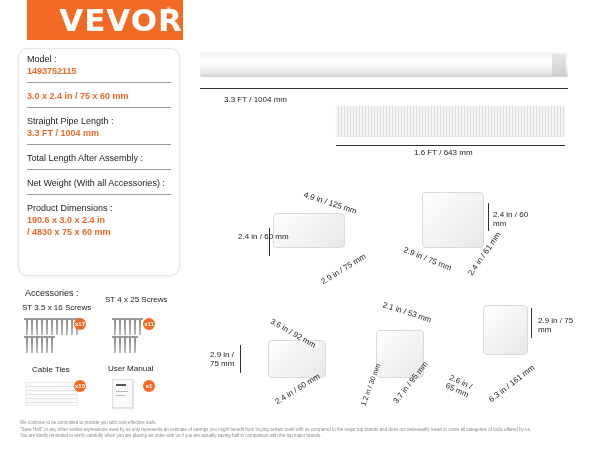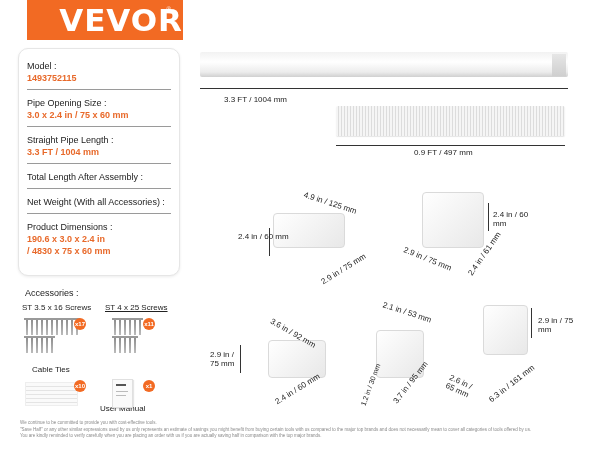--- a/index.html
+++ b/index.html
@@ -10,21 +10,21 @@
     position: absolute; left: 27px; top: 0; width: 156px; height: 40px;
     background: #f26a23; display: flex; align-items: center; justify-content: flex-end;
   }
   .logo-text { color: #fff; font-weight: 900; font-size: 31px; letter-spacing: 1px; font-family: "DejaVu Sans", sans-serif; }
   .logo-reg { position: absolute; right: 12px; top: 6px; color: #fff; font-size: 6px; }
 
   .spec-card {
     position: absolute; left: 18px; top: 48px; width: 162px; height: 228px;
     border: 1px solid #e6e6e6; border-radius: 10px; background: #fff;
     box-shadow: 0 1px 3px rgba(0,0,0,0.08);
-    padding: 8px 8px 0 8px;
+    padding: 1px 8px 0 8px;
   }
   .spec-row { padding: 3px 0 5px 0; border-bottom: 1px solid #9a9a9a; margin-bottom: 4px; }
   .spec-row:last-child { border-bottom: none; }
   .spec-label { font-size: 9px; color: #222; line-height: 12px; }
   .spec-value { font-size: 9px; color: #e8692a; font-weight: bold; line-height: 12px; }
 
   .acc-title { position: absolute; left: 25px; top: 288px; font-size: 9px; color: #222; }
   .acc-label { position: absolute; font-size: 8px; color: #222; }
   .badge {
     position: absolute; width: 12px; height: 12px; border-radius: 50%;
@@ -62,21 +62,20 @@
   <span class="logo-text">VEVOR</span>
   <span class="logo-reg">®</span>
 </div>
 
 <div class="spec-card">
   <div class="spec-row">
     <div class="spec-label">Model :</div>
     <div class="spec-value">1493752115</div>
   </div>
   <div class="spec-row">
-    <div class="spec-label">Pipe Opening Size :</div>
     <div class="spec-value">3.0 x 2.4 in / 75 x 60 mm</div>
   </div>
   <div class="spec-row">
     <div class="spec-label">Straight Pipe Length :</div>
     <div class="spec-value">3.3 FT / 1004 mm</div>
   </div>
   <div class="spec-row">
     <div class="spec-label">Total Length After Assembly :</div>
   </div>
   <div class="spec-row">
@@ -106,56 +105,56 @@
     <div class="screw"></div>
     <div class="screw"></div>
     <div class="screw"></div>
     <div class="screw"></div>
     <div class="screw"></div>
     <div class="screw"></div>
     <div class="screw"></div>
 </div>
 <div class="badge" style="left:74px; top:318px;">x17</div>
 
-<div class="acc-label" style="left:105px; top:303px;text-decoration:underline;">ST 4 x 25 Screws</div>
+<div class="acc-label" style="left:105px; top:295px;">ST 4 x 25 Screws</div>
 <div class="screw-group" style="left:114px; top:318px; width:30px;">
   <div class="screw"></div>
     <div class="screw"></div>
     <div class="screw"></div>
     <div class="screw"></div>
     <div class="screw"></div>
     <div class="screw"></div>
   <div class="screw"></div>
     <div class="screw"></div>
     <div class="screw"></div>
     <div class="screw"></div>
     <div class="screw"></div>
 </div>
 <div class="badge" style="left:143px; top:318px;">x11</div>
 
 <div class="acc-label" style="left:32px; top:365px;">Cable Ties</div>
 <div class="cable-ties"></div>
 <div class="badge" style="left:74px; top:380px;">x10</div>
 
-<div class="acc-label" style="left:100px; top:364px;margin-top:40px;">User Manual</div>
+<div class="acc-label" style="left:108px; top:364px;">User Manual</div>
 <div class="manual">
   <div class="manual-logo"></div>
   <div class="manual-line" style="top:11px; width:12px;"></div>
   <div class="manual-line" style="top:15px; width:10px;"></div>
 </div>
 <div class="badge" style="left:143px; top:380px;">x1</div>
 
 <div class="pipe-long"></div>
 <div class="pipe-long-end"></div>
 <div class="dim-line" style="left:200px; top:88px; width:368px;"></div>
 <div class="dim-text" style="left:224px; top:95px;">3.3 FT / 1004 mm</div>
 
 <div class="pipe-flex"></div>
 <div class="dim-line" style="left:336px; top:145px; width:229px;"></div>
-<div class="dim-text" style="left:414px; top:148px;">0.9 FT / 497 mm</div>
+<div class="dim-text" style="left:414px; top:148px;">1.6 FT / 643 mm</div>
 
 <div class="part" style="left:273px; top:213px; width:72px; height:35px;"></div>
 <div class="rot" style="left:304px; top:190px; transform: rotate(18deg);">4.9 in / 125 mm</div>
 <div class="vbar" style="left:269px; top:228px; height:28px;"></div>
 <div class="dim-text" style="left:238px; top:232px; line-height:9px; width:30px;">2.4 in / 60 mm</div>
 <div class="rot" style="left:322px; top:278px; transform: rotate(-32deg);">2.9 in / 75 mm</div>
 
 <div class="part" style="left:422px; top:192px; width:62px; height:56px;"></div>
 <div class="vbar" style="left:488px; top:203px; height:28px;"></div>
 <div class="dim-text" style="left:493px; top:210px; width:40px; line-height:9px; white-space:normal;">2.4 in / 60 mm</div>

